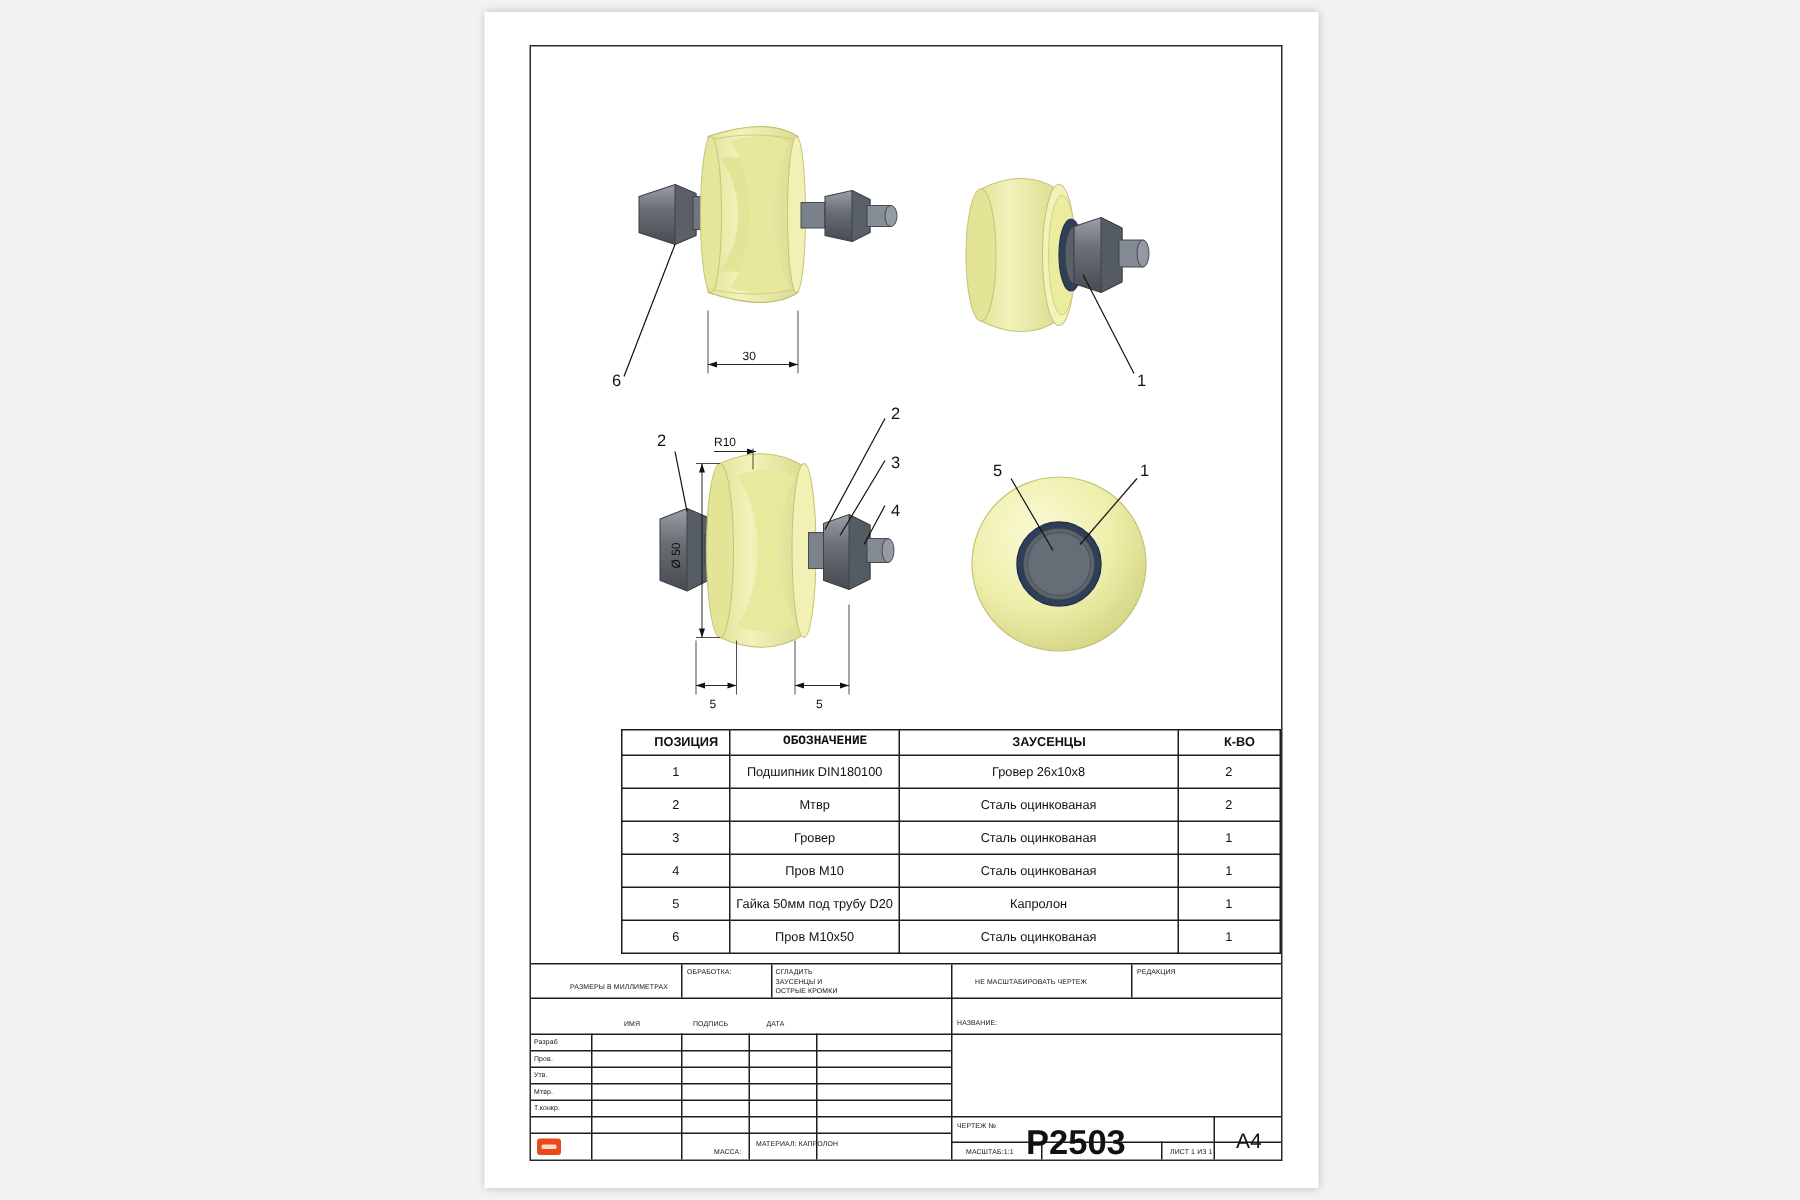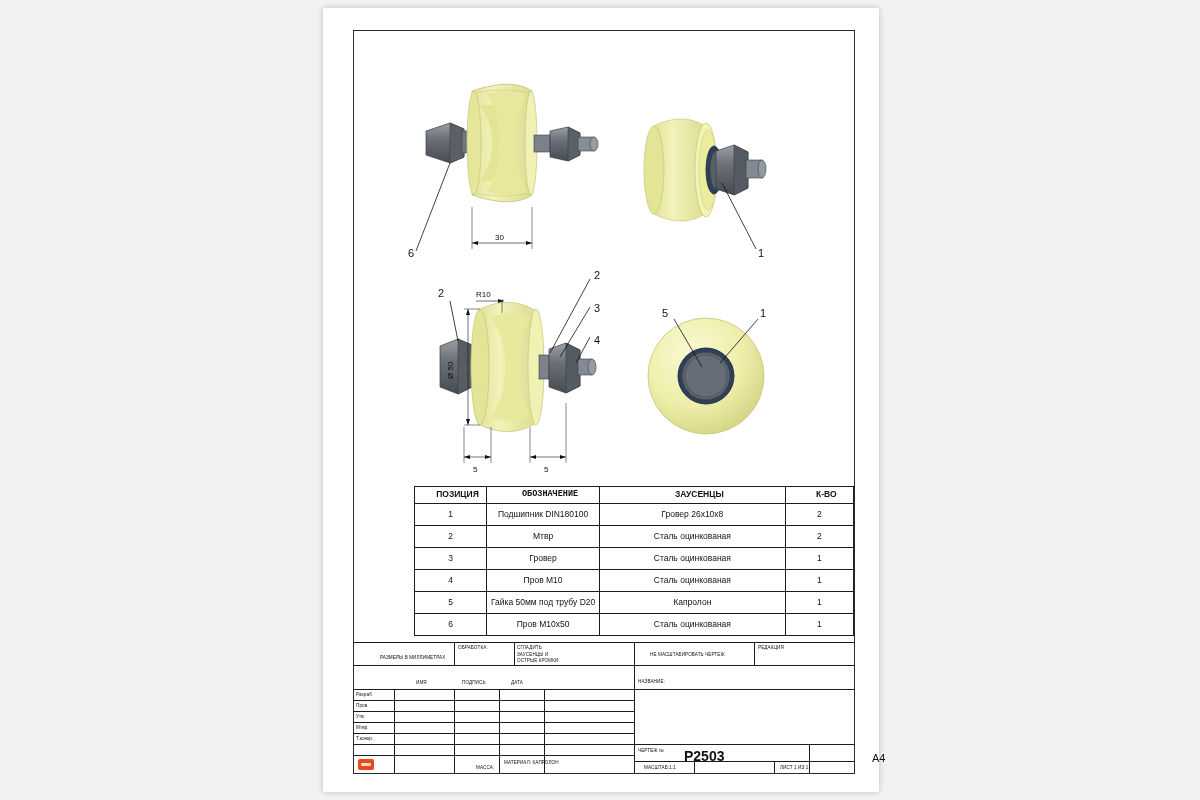--- a/index.html
+++ b/index.html
@@ -47,22 +47,22 @@
 
   
   .tblock{
     position:absolute;left:0;bottom:0;width:500px;height:130px;
     border-top:1px solid #1c1c1c;
     font-size:4.6px;
     color:#111;
   }
   .tb-line{position:absolute;background:#1c1c1c;}
   .tb-lbl{position:absolute;font-size:4.6px;letter-spacing:.1px;color:#111;white-space:nowrap;}
-  .tb-big{position:absolute;font-size:14px;font-weight:bold;color:#111;}
-  .tb-med{position:absolute;font-size:11px;color:#111;margin-left:48px;}
+  .tb-big{position:absolute;font-size:23px;font-weight:bold;color:#111;}
+  .tb-med{position:absolute;font-size:14px;color:#111;}
 
   .logo{
     position:absolute;left:4px;bottom:3px;width:16px;height:11px;
     background:#e8491d;border-radius:2px;
   }
   .logo:after{
     content:"";position:absolute;left:3px;top:4px;width:10px;height:3px;
     background:#ffd9c9;border-radius:1px;
   }
   .dim{font-size:8px;fill:#111;font-family:"Liberation Sans", sans-serif;}

